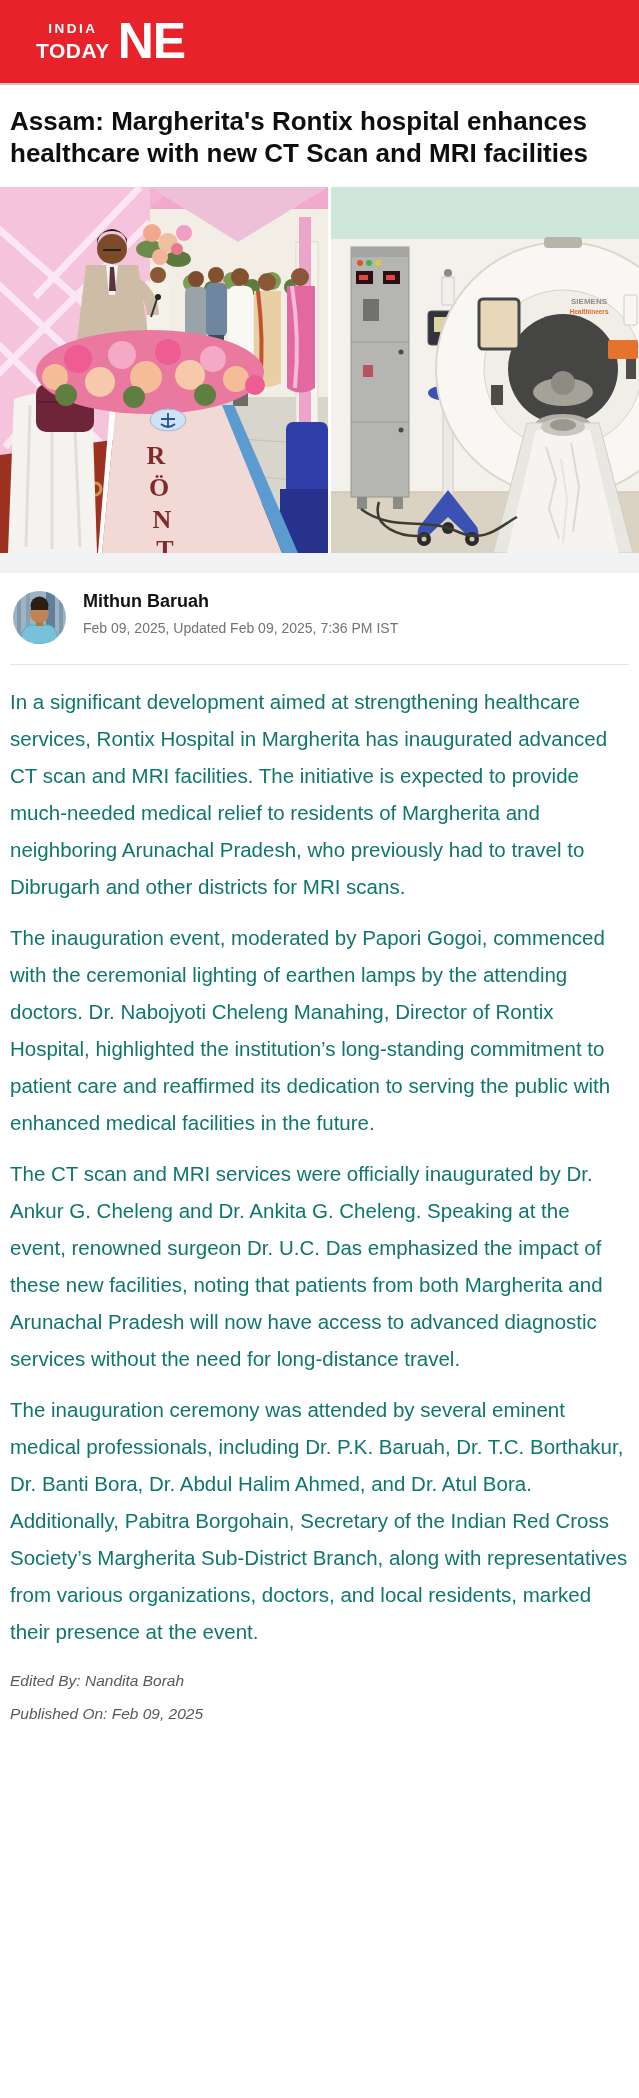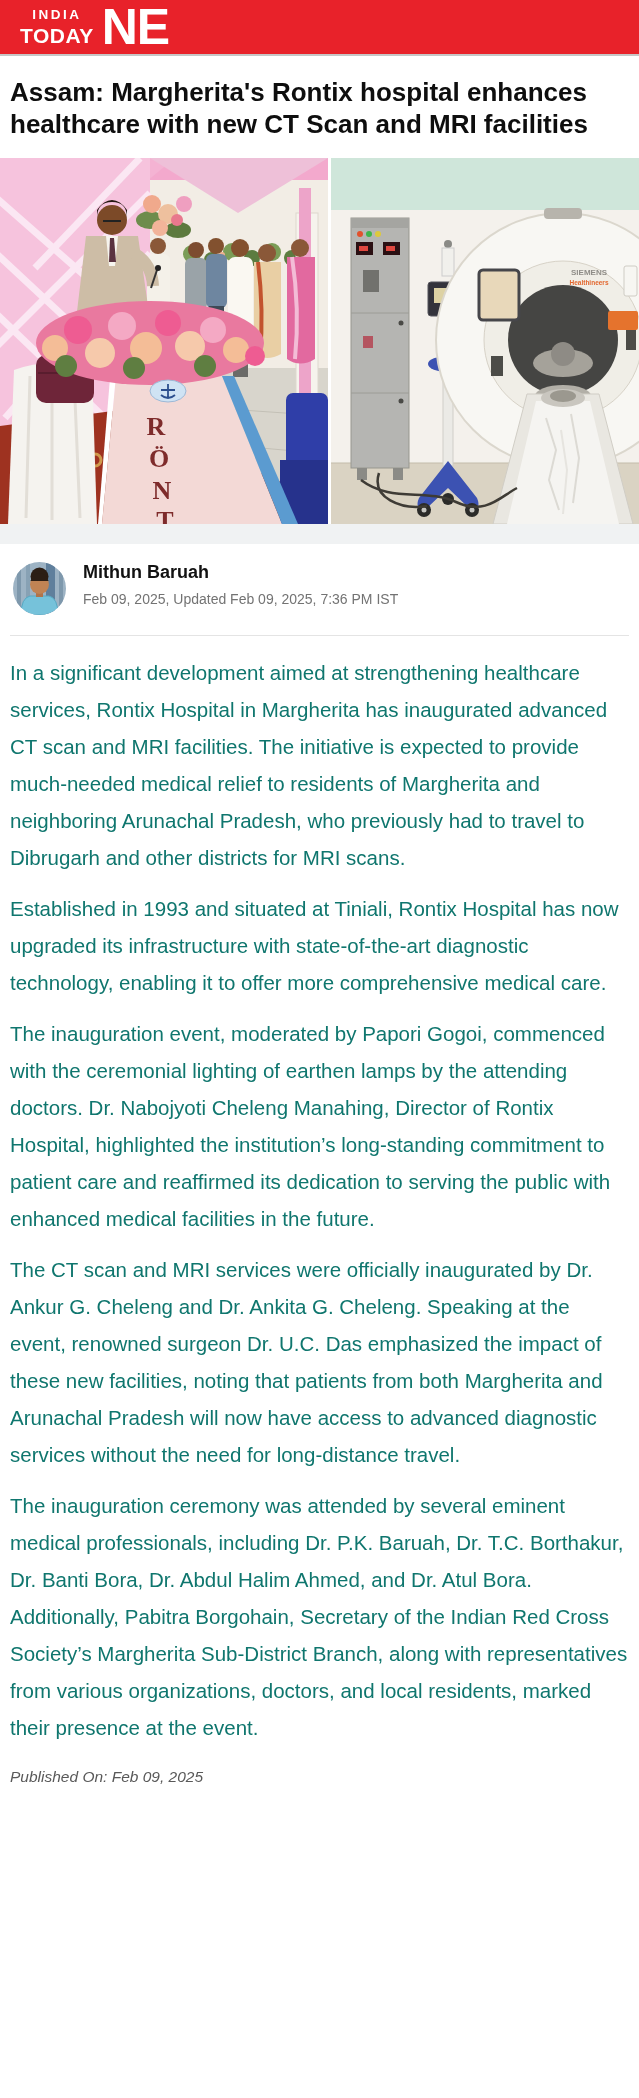--- a/index.html
+++ b/index.html
@@ -5,25 +5,25 @@
   * { box-sizing: border-box; margin: 0; padding: 0; }
   html, body { background: #ffffff; }
   body {
     width: 639px;
     font-family: "Liberation Sans", sans-serif;
     color: #1e1e1e;
   }
 
   
   .header {
-    height: 56px;
+    height: 85px;
     background: #e8222a;
     display: flex;
     align-items: center;
-    padding-left: 20px;
+    padding-left: 36px;
     border-bottom: 2px solid #c6c6c6;
   }
   .logo { display: flex; align-items: center; gap: 8px; cursor: pointer; }
   .logo-stack { color: #fff; font-weight: 700; text-align: center; line-height: 1; }
   .logo-india { font-size: 13.5px; letter-spacing: 2.5px; }
   .logo-today { font-size: 21px; letter-spacing: .5px; margin-top: 4px; }
   .logo-ne { color: #fff; font-size: 50px; font-weight: 700; line-height: .82; letter-spacing: -1px; }
 
   
   .headline {
@@ -325,21 +325,21 @@
   <div>
     <div class="author-name">Mithun Baruah</div>
     <div class="author-date">Feb 09, 2025, Updated Feb 09, 2025, 7:36 PM IST</div>
   </div>
 </div>
 
 <hr class="divider">
 
 <div class="article-body">
   <p>In a significant development aimed at strengthening healthcare services, Rontix Hospital in Margherita has inaugurated advanced CT scan and MRI facilities. The initiative is expected to provide much-needed medical relief to residents of Margherita and neighboring Arunachal Pradesh, who previously had to travel to Dibrugarh and other districts for MRI scans.</p>
-  <p>Established in 1993 and situated at Tiniali, Rontix Hospital has now upgraded its infrastructure with state-of-the-art diagnostic technology, enabling it to offer more comprehensive medical care.</p>
   <p>The inauguration event, moderated by Papori Gogoi, commenced with the ceremonial lighting of earthen lamps by the attending doctors. Dr. Nabojyoti Cheleng Manahing, Director of Rontix Hospital, highlighted the institution’s long-standing commitment to patient care and reaffirmed its dedication to serving the public with enhanced medical facilities in the future.</p>
   <p>The CT scan and MRI services were officially inaugurated by Dr. Ankur G. Cheleng and Dr. Ankita G. Cheleng. Speaking at the event, renowned surgeon Dr. U.C. Das emphasized the impact of these new facilities, noting that patients from both Margherita and Arunachal Pradesh will now have access to advanced diagnostic services without the need for long-distance travel.</p>
   <p>The inauguration ceremony was attended by several eminent medical professionals, including Dr. P.K. Baruah, Dr. T.C. Borthakur, Dr. Banti Bora, Dr. Abdul Halim Ahmed, and Dr. Atul Bora. Additionally, Pabitra Borgohain, Secretary of the Indian Red Cross Society’s Margherita Sub-District Branch, along with representatives from various organizations, doctors, and local residents, marked their presence at the event.</p>
 </div>
 
 <div class="article-footer">
+  <div class="footer-line">Edited By: Nandita Borah</div>
   <div class="footer-line">Published On: Feb 09, 2025</div>
 </div>
 
 </body></html>

